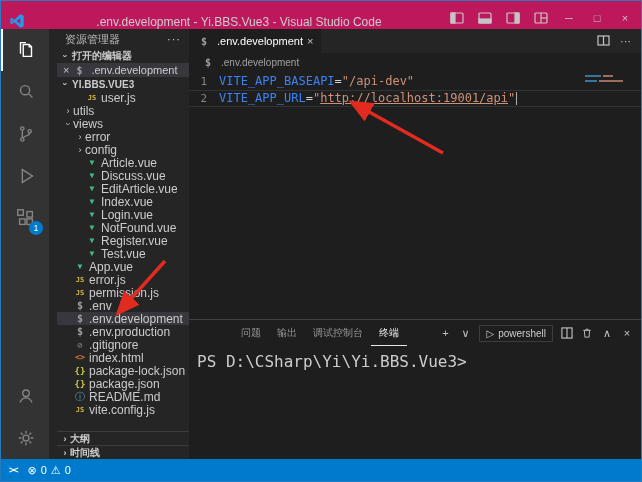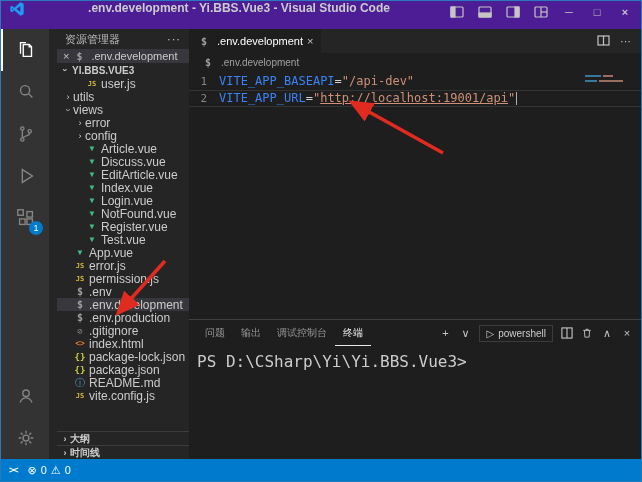--- a/index.html
+++ b/index.html
@@ -3,21 +3,21 @@
 <meta charset="utf-8">
 <style>
   * { box-sizing: border-box; }
   html,body { margin:0; padding:0; width:642px; height:482px; }
   body {
     position:relative; background:#1e1e1e; overflow:hidden;
     font-family:"Liberation Sans", sans-serif; color:#cccccc;
     border:1px solid #2b79bd;
   }
   
-  .titlebar { height:28px; background:#4c1d95; display:flex; align-items:flex-start; font-size:12px;font-weight:bold; }
+  .titlebar { height:28px; background:#be185d; display:flex; align-items:flex-end; font-size:12px; }
   .vscode-logo { width:16px; height:16px; margin:0 8px; flex:none; }
   .titlebar-title { flex:1; text-align:center; white-space:nowrap; overflow:hidden; color:#cccccc; }
   .titlebar-icons { display:flex; align-items:center; gap:4px; padding-right:4px; }
   .tb-icon { width:24px; height:22px; display:flex; align-items:center; justify-content:center; color:#c5c5c5; font-size:11px; }
   .tb-icon svg { stroke:#c5c5c5; fill:none; stroke-width:1.2; }
   
   .main { position:absolute; top:28px; left:0; right:0; bottom:22px; display:flex; }
   
   .activitybar { width:48px; background:#333333; display:flex; flex-direction:column; align-items:stretch; flex:none; }
   .ab-icon { height:42px; display:flex; align-items:center; justify-content:center; color:#858585; position:relative; border-left:2px solid transparent; }
@@ -68,21 +68,21 @@
   .tok-str { color:#ce9178; }
   .tok-link { color:#ce9178; text-decoration:underline; }
   .cursor { display:inline-block; width:1px; height:13px; background:#aeafad; vertical-align:middle; margin-left:1px; }
   .minimap { position:absolute; top:4px; right:12px; width:44px; }
   .mm-line { height:2px; margin-bottom:3px; display:flex; gap:2px; }
   .mm-seg-var { background:rgba(79,193,255,.55); height:2px; }
   .mm-seg-str { background:rgba(206,145,120,.7); height:2px; }
   
   .panel { height:140px; border-top:1px solid #414141; display:flex; flex-direction:column; flex:none; background:#1e1e1e; }
   .panel-header { height:26px; display:flex; align-items:center; padding:0 8px; flex:none; }
-  .panel-tabs { display:flex; height:100%; }
+  .panel-tabs { display:flex; height:100%;margin-left:36px; }
   .panel-tab { padding:0 8px; font-size:10px; color:#969696; height:100%; display:flex; align-items:center; }
   .panel-tab.active { color:#e7e7e7; box-shadow:inset 0 -1px 0 #e7e7e7; }
   .panel-header-right { margin-left:auto; display:flex; align-items:center; gap:8px; color:#c5c5c5; font-size:11px; }
   .ph-icon { display:flex; align-items:center; justify-content:center; min-width:12px; }
   .ph-icon svg { stroke:#c5c5c5; fill:none; stroke-width:1.2; }
   .powershell-btn { display:flex; align-items:center; gap:4px; border:1px solid #3c3c3c; padding:0 6px; height:17px; font-size:10px; color:#cccccc; }
   .terminal-body { flex:1; font-family:"DejaVu Sans Mono", monospace; font-size:16px; color:#cccccc; padding:6px 8px; }
   
   .statusbar { position:absolute; left:0; right:0; bottom:0; height:22px; background:#007acc; color:#ffffff; display:flex; align-items:center; font-size:11px; padding:0 8px; }
   .sb-group { display:flex; align-items:center; gap:4px; }
@@ -184,20 +184,24 @@
           <circle cx="12" cy="12" r="3.2"></circle>
           <path d="M12 4v3M12 17v3M4 12h3M17 12h3M6.3 6.3l2.1 2.1M15.6 15.6l2.1 2.1M17.7 6.3l-2.1 2.1M8.4 15.6l-2.1 2.1"></path>
         </svg>
     </div>
   </div>
 
   <div class="sidebar">
     <div class="sidebar-title">
       <span>资源管理器</span>
       <span class="more-actions">···</span>
+    </div>
+    <div class="pane-header">
+      <span class="twisty open">›</span>
+      <span>打开的编辑器</span>
     </div>
     <div class="oe-item">
       <span class="close-x">×</span>
       <span class="ficon ficon-env">$</span>
       <span>.env.development</span>
     </div>
     <div class="pane-header">
       <span class="twisty open">›</span>
       <span>YI.BBS.VUE3</span>
     </div>

